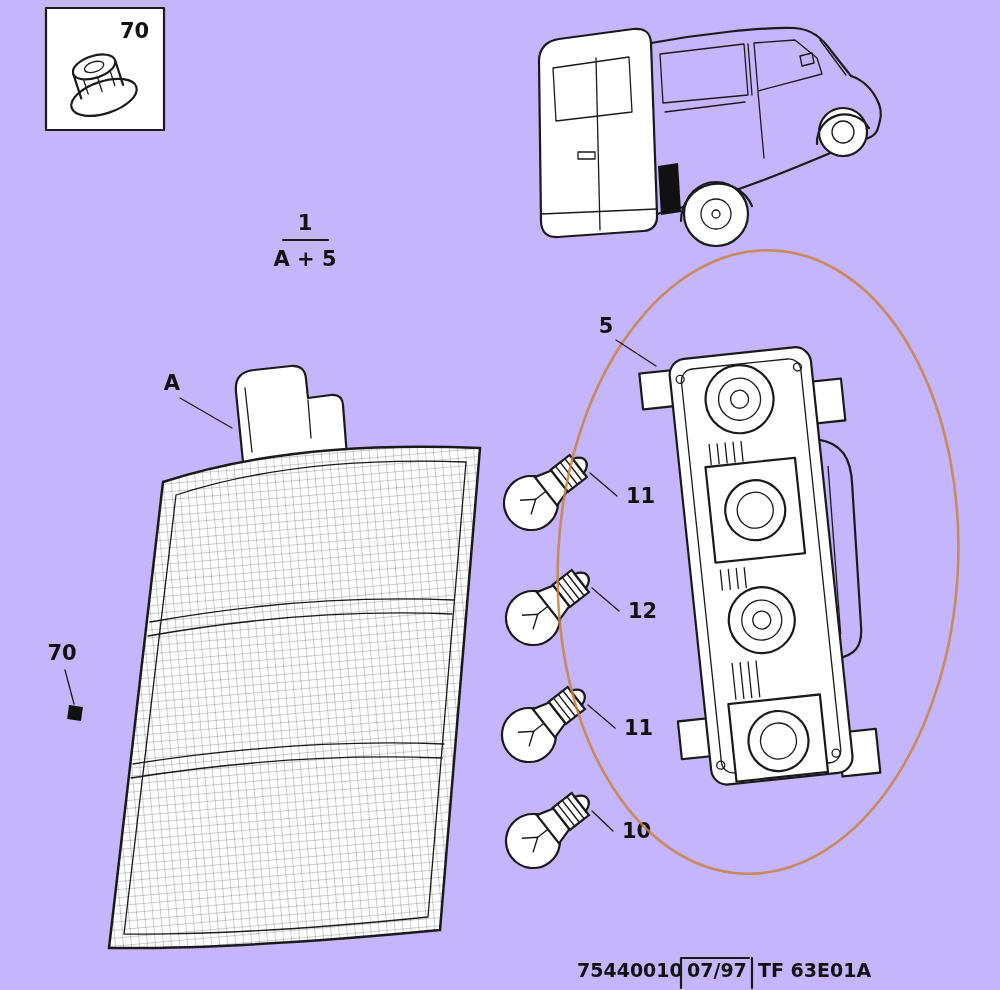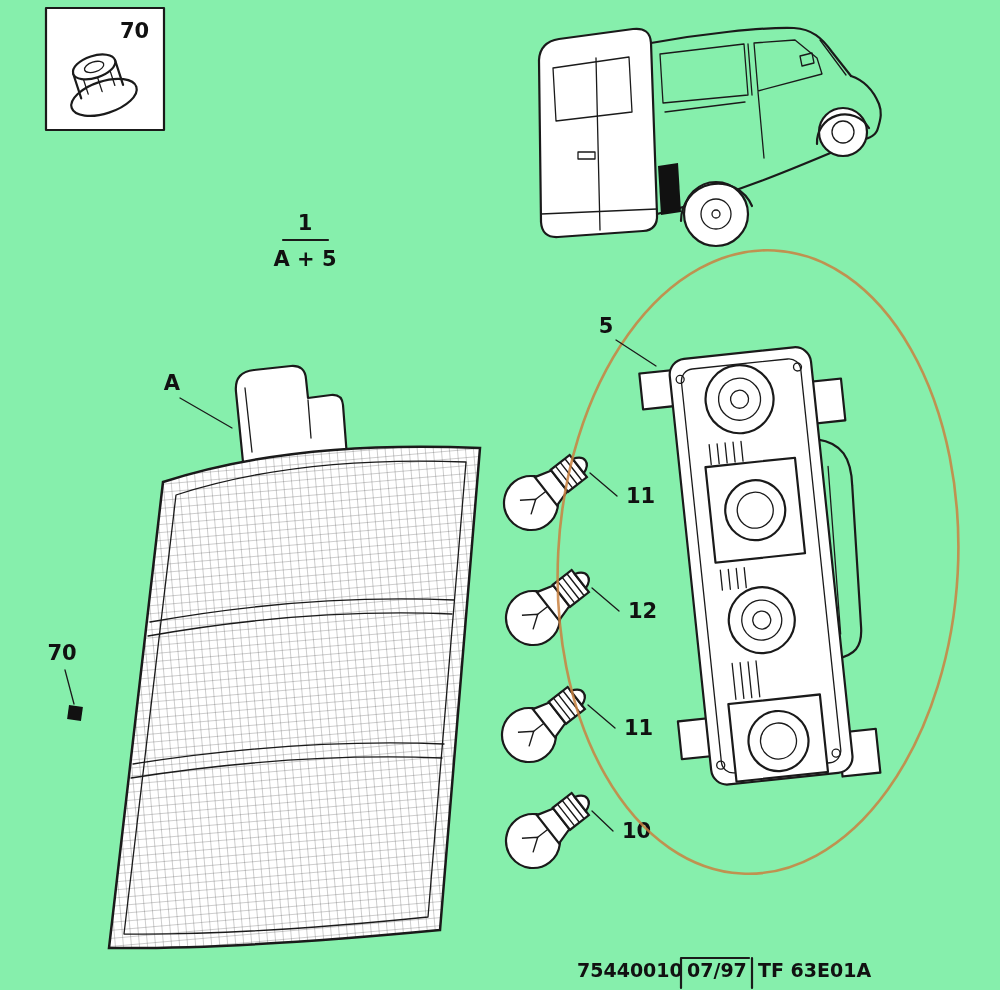--- a/index.html
+++ b/index.html
@@ -1,16 +1,16 @@
 <!DOCTYPE html>
 <html><head>
 <meta charset="utf-8">
 <style>
   html,body{margin:0;padding:0;background:#ffffff;}
-  #stage{position:relative;width:1000px;height:990px;background:#86efac;overflow:hidden;}
+  #stage{position:relative;width:1000px;height:990px;background:#c4b5fd;overflow:hidden;}
   svg{display:block;}
   .ln{fill:none;stroke:#1a1a1a;stroke-width:2.2;stroke-linejoin:round;stroke-linecap:round;}
   .ln-thin{fill:none;stroke:#1a1a1a;stroke-width:1.3;stroke-linejoin:round;stroke-linecap:round;}
   .fillw{fill:#ffffff;}
   .lbl{font-family:"DejaVu Sans",sans-serif;font-size:21px;font-weight:bold;fill:#111;}
   .footer-txt{font-family:"DejaVu Sans",sans-serif;font-size:19px;font-weight:bold;fill:#111;}
 </style>
 </head>
 <body>
 

